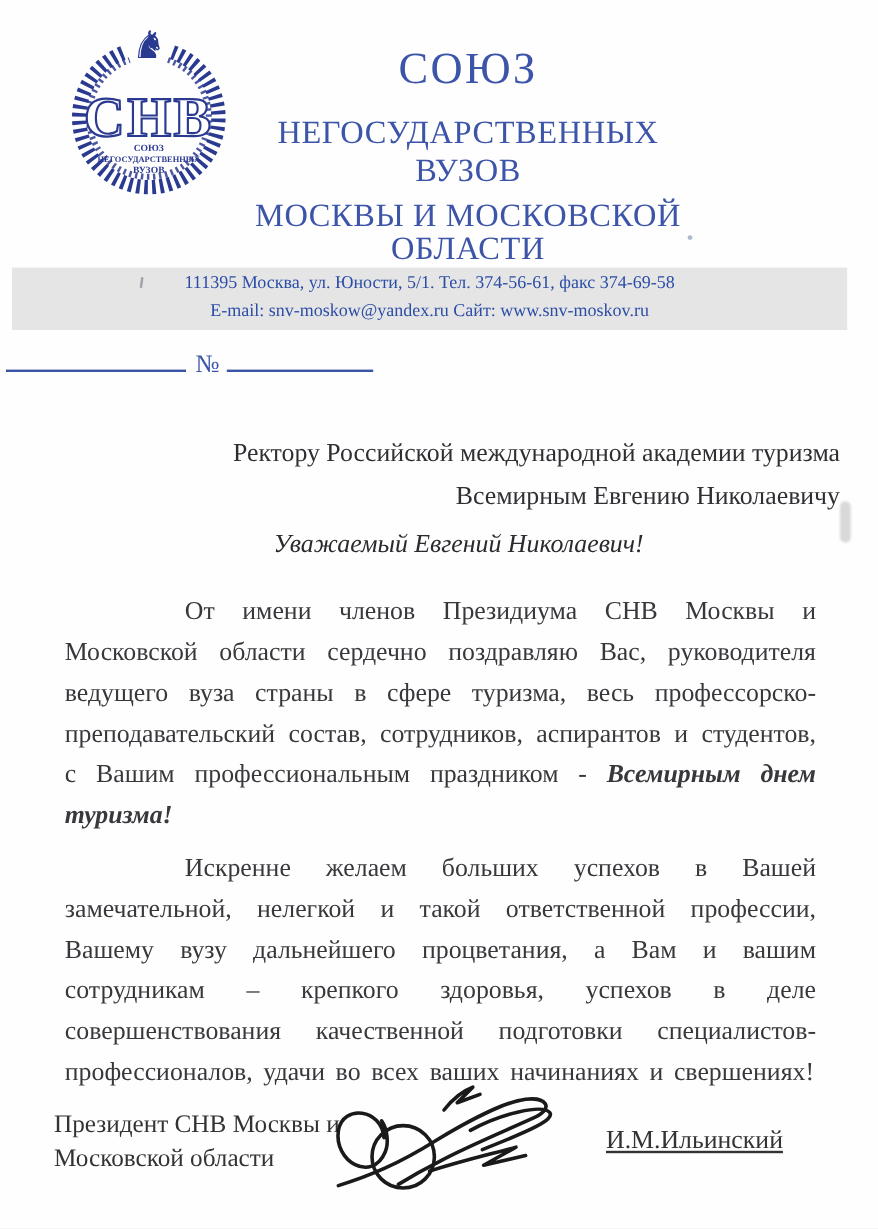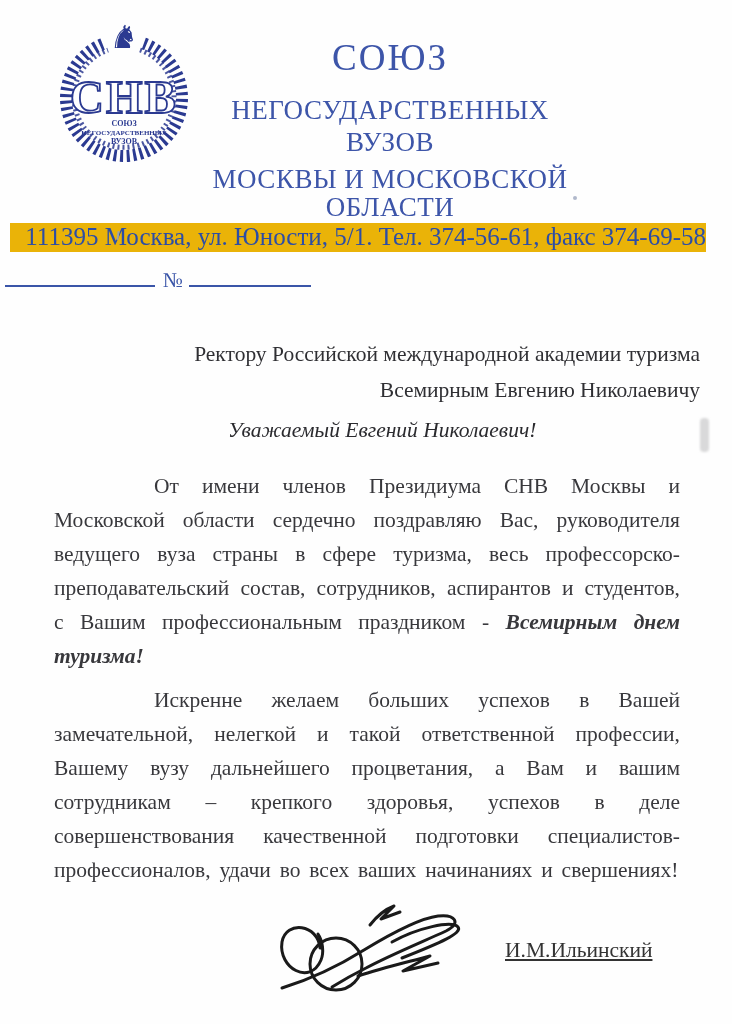--- a/index.html
+++ b/index.html
@@ -10,22 +10,22 @@
   }
   
   .letterhead{display:flex;padding:14px 20px 0 40px;}
   .logo{width:168px;height:148px;flex:none;}
   .titles{flex:1;text-align:center;color:#3d55a9;padding:24px 140px 0 0;}
   .t1{font-size:37px;letter-spacing:2px;line-height:40px;}
   .t2{font-size:27px;line-height:32px;margin-top:16px;letter-spacing:0.5px;}
   .t3{font-size:27px;line-height:28px;margin-top:7px;letter-spacing:0.5px;}
   
   .band{
-    margin:2px 26px 0 10px;background:#eab308;text-align:right;
-    color:#2c4da6;font-size:25px;line-height:23px;padding:2px 0 4px;
+    margin:2px 26px 0 10px;background:#e5e5e5;text-align:center;
+    color:#2c4da6;font-size:15px;line-height:23px;padding:2px 0 4px;
   }
   
   .refline{margin:16px 0 0 5px;color:#3a55a8;font-size:21px;height:26px;white-space:nowrap;}
   .rule{display:inline-block;border-bottom:2px solid #3a55a8;height:16px;vertical-align:baseline;}
   .rule-left{width:150px;margin-right:8px;}
   .rule-right{width:122px;margin-left:6px;}
   
   .addressee{margin:42px 32px 0 0;text-align:right;font-size:21.5px;line-height:36px;color:#2f2f33;}
   .salutation{margin:10px 0 0 228px;font-size:21.5px;font-weight:normal;font-style:italic;color:#2a2a2e;}
   .bodytext{margin:26px 42px 0 44px;font-size:21.5px;line-height:34px;text-align:justify;word-spacing:3.5px;}
@@ -66,39 +66,44 @@
     </div>
     <div class="titles">
       <div class="t1">СОЮЗ</div>
       <div class="t2">НЕГОСУДАРСТВЕННЫХ ВУЗОВ</div>
       <div class="t3">МОСКВЫ И МОСКОВСКОЙ ОБЛАСТИ</div>
     </div>
   </div>
 
   <div class="band">
     <div>111395 Москва, ул. Юности, 5/1. Тел. 374-56-61, факс 374-69-58</div>
+    <div>E-mail: snv-moskow@yandex.ru   Сайт: www.snv-moskov.ru</div>
   </div>
 
   <div class="refline">
     <span class="rule rule-left"></span><span>№</span><span class="rule rule-right"></span>
   </div>
 
   <div class="addressee">
     <div>Ректору Российской международной академии туризма</div>
     <div>Всемирным Евгению Николаевичу</div>
   </div>
 
   <div class="salutation">Уважаемый Евгений Николаевич!</div>
 
   <div class="bodytext">
     <p><span>От имени членов Президиума СНВ Москвы и Московской области сердечно поздравляю Вас, руководителя ведущего  вуза страны в сфере туризма,  весь профессорско-преподавательский состав, сотрудников, аспирантов и студентов, с Вашим профессиональным праздником - </span><span class="hl">Всемирным днем туризма!</span></p>
     <p><span>Искренне желаем больших успехов в Вашей замечательной, нелегкой и такой ответственной  профессии, Вашему вузу дальнейшего процветания, а Вам и вашим сотрудникам – крепкого здоровья, успехов в деле совершенствования качественной подготовки специалистов-профессионалов, удачи во всех ваших начинаниях  и свершениях!</span></p>
   </div>
 
   <div class="sigblock">
+    <div class="sig-title">
+      <div>Президент СНВ Москвы и</div>
+      <div>Московской области</div>
+    </div>
     <svg class="signature-svg" width="215" height="128" viewBox="0 0 215 128">
       <g fill="none" stroke="#1a1a1a" stroke-width="3" stroke-linecap="round" stroke-linejoin="round">
         <path d="M50,66 C48,42 16,38 12,60 C8,86 40,104 51,78 C54,71 53,59 48,52"></path>
         <circle cx="66" cy="82" r="26"></circle>
         <path d="M12,106 C38,98 62,88 94,68 C122,51 152,36 168,34 C185,32 192,41 176,49 C152,60 118,74 96,86 C82,93 70,100 62,105"></path>
         <path d="M122,60 C147,46 182,38 188,45 C193,51 170,61 132,76"></path>
         <path d="M100,43 C107,34 116,27 124,24 L111,37 L130,30"></path>
         <path d="M88,94 C112,86 138,80 160,74 L133,89 L168,81"></path>
       </g>
     </svg>

